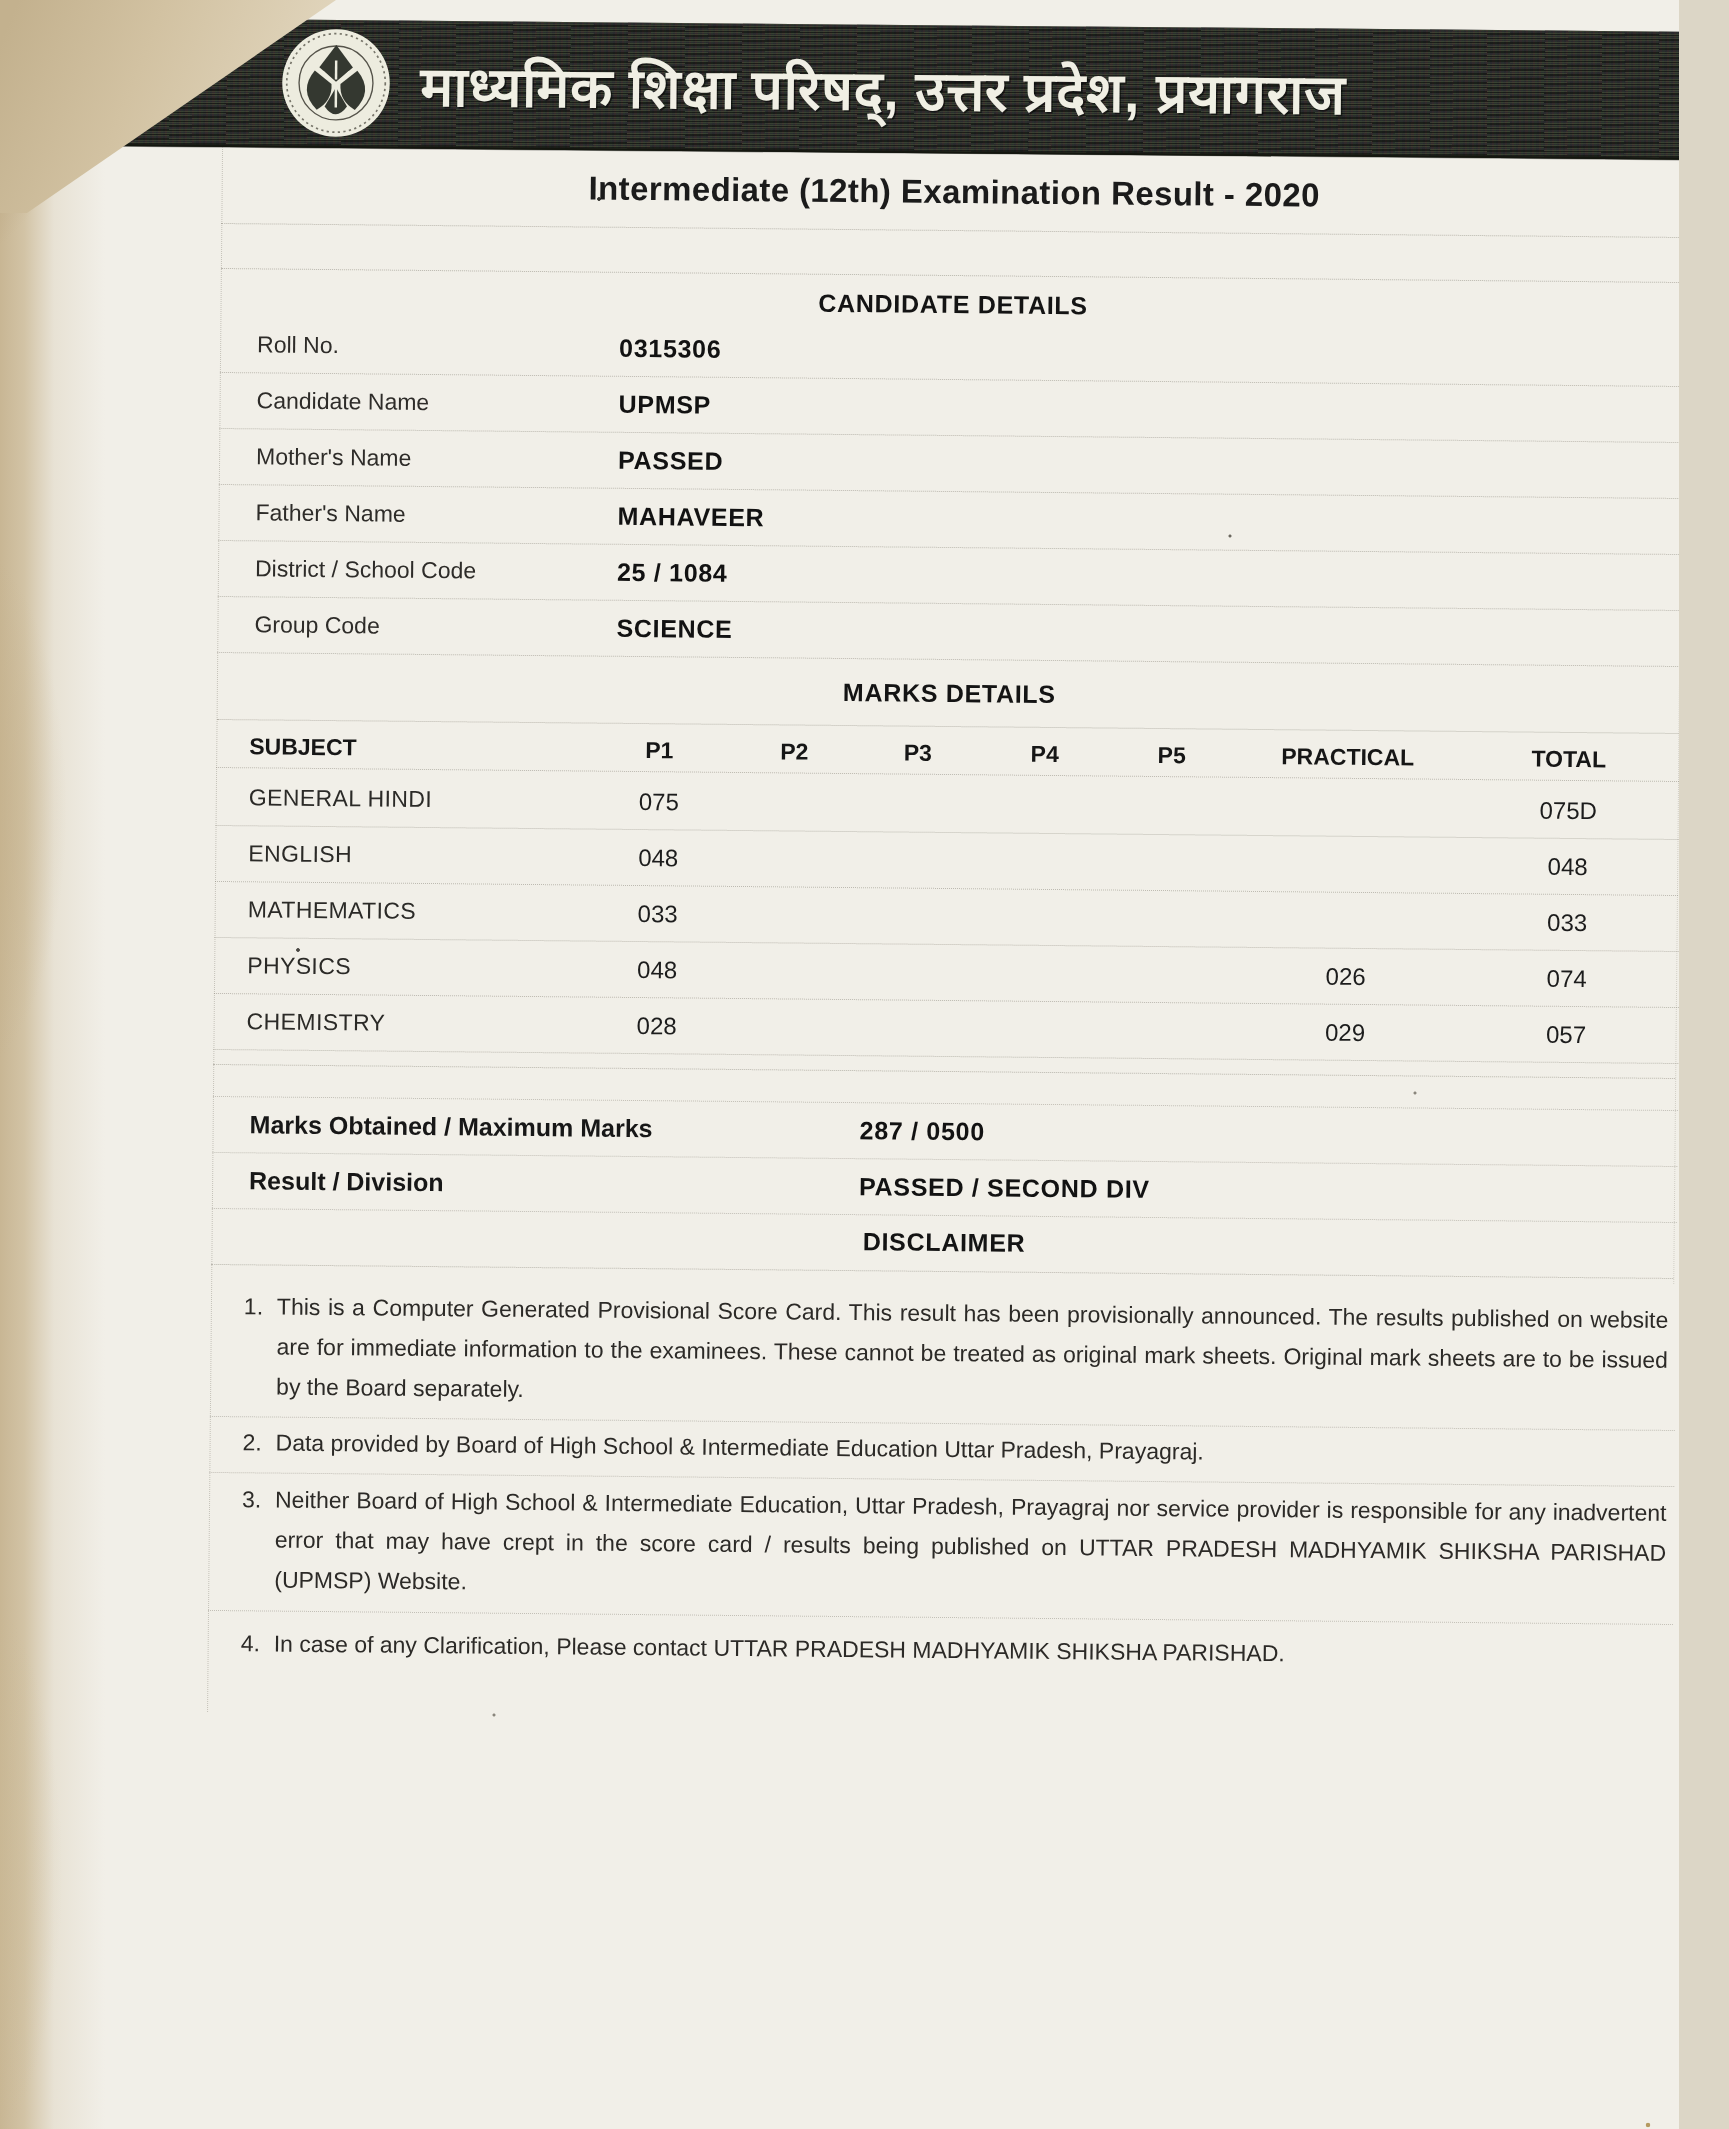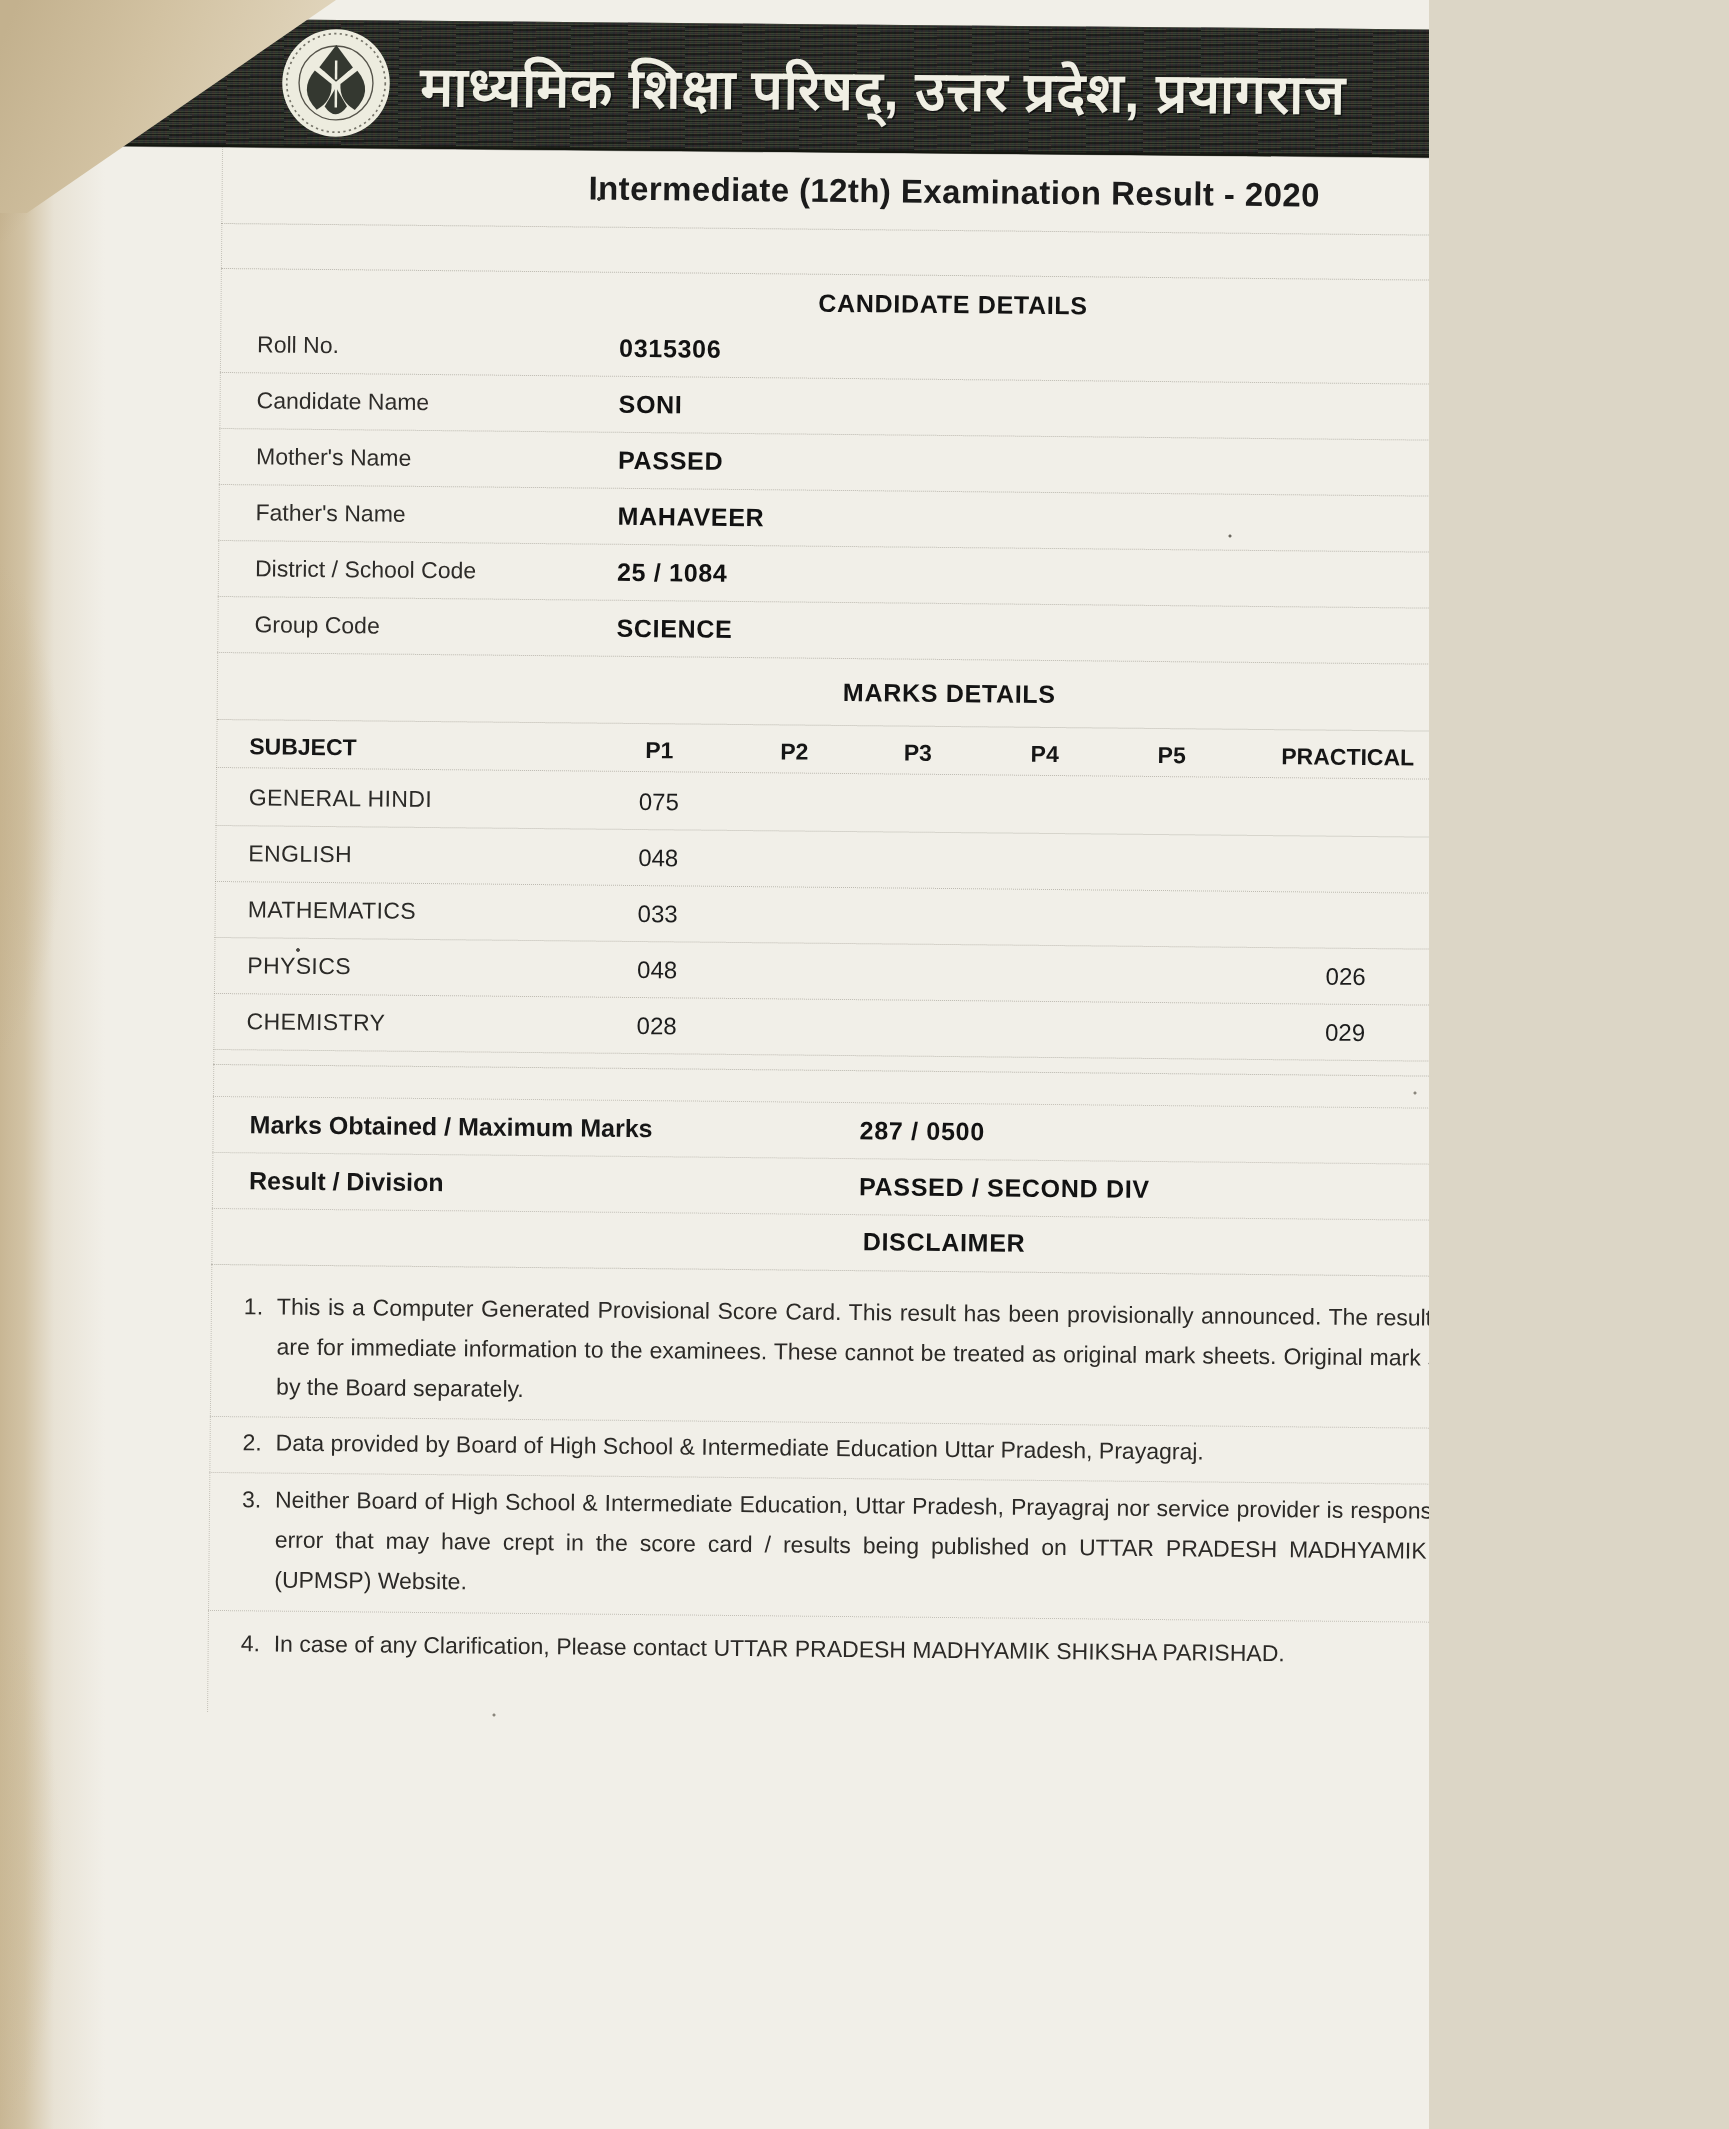--- a/index.html
+++ b/index.html
@@ -1,19 +1,19 @@
 <!DOCTYPE html>
 <html style="font-size:12px"><head>
 <meta charset="utf-8">
 <title>Intermediate Examination Result</title>
 <style>
   html,body{margin:0;padding:0;background:#dcd6c6;}
   .page{
     position:relative;
-    width:1429px;height:2129px;
+    width:1679px;height:2129px;
     overflow:hidden;
     font-family:"Liberation Sans","DejaVu Sans",sans-serif;
     color:#262626;
     background-color:#f1efe8;
     background-image:
       radial-gradient(circle at 599px 199px, #32322e 0 1.5px, rgba(50,50,46,0) 2.2px),
       radial-gradient(circle at 298px 950px, #4a4843 0 1.5px, rgba(74,72,67,0) 2.2px),
       radial-gradient(circle at 1230px 536px, #6a675e 0 1.1px, rgba(0,0,0,0) 1.9px),
       radial-gradient(circle at 1648px 2125px, #b59a60 0 1.9px, rgba(0,0,0,0) 2.6px),
       radial-gradient(circle at 494px 1715px, #8a867c 0 1.1px, rgba(0,0,0,0) 1.9px),
@@ -143,21 +143,21 @@
 
     <div class="section-heading cd-heading">CANDIDATE DETAILS</div>
 
     <div class="cd-rows">
       <div class="cd-row">
         <div class="label">Roll No.</div>
         <div class="value">0315306</div>
       </div>
       <div class="cd-row">
         <div class="label">Candidate Name</div>
-        <div class="value">SONI</div>
+        <div class="value">UPMSP</div>
       </div>
       <div class="cd-row">
         <div class="label">Mother's Name</div>
         <div class="value">PASSED</div>
       </div>
       <div class="cd-row">
         <div class="label">Father's Name</div>
         <div class="value">MAHAVEER</div>
       </div>
       <div class="cd-row">

